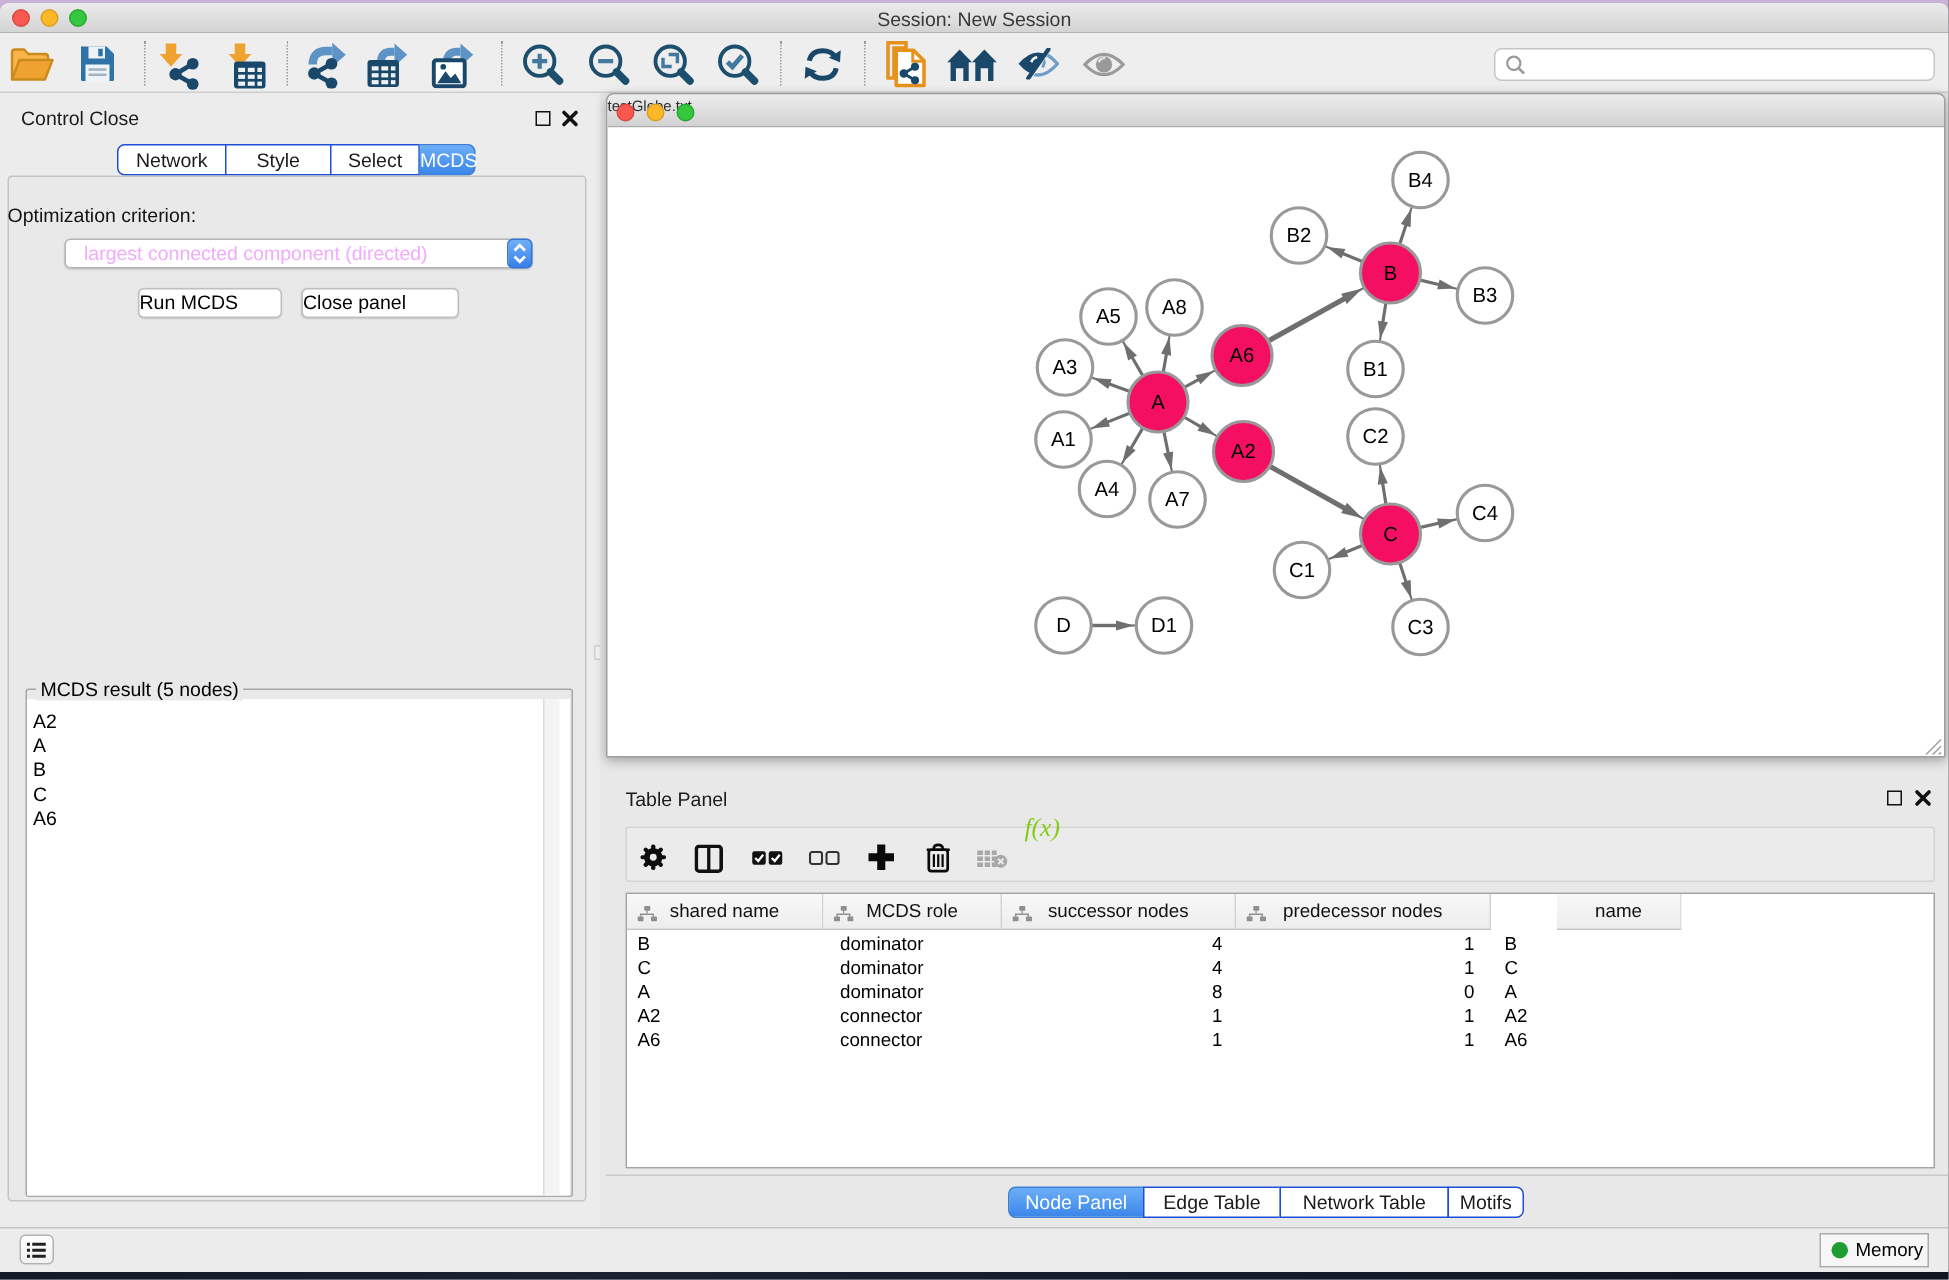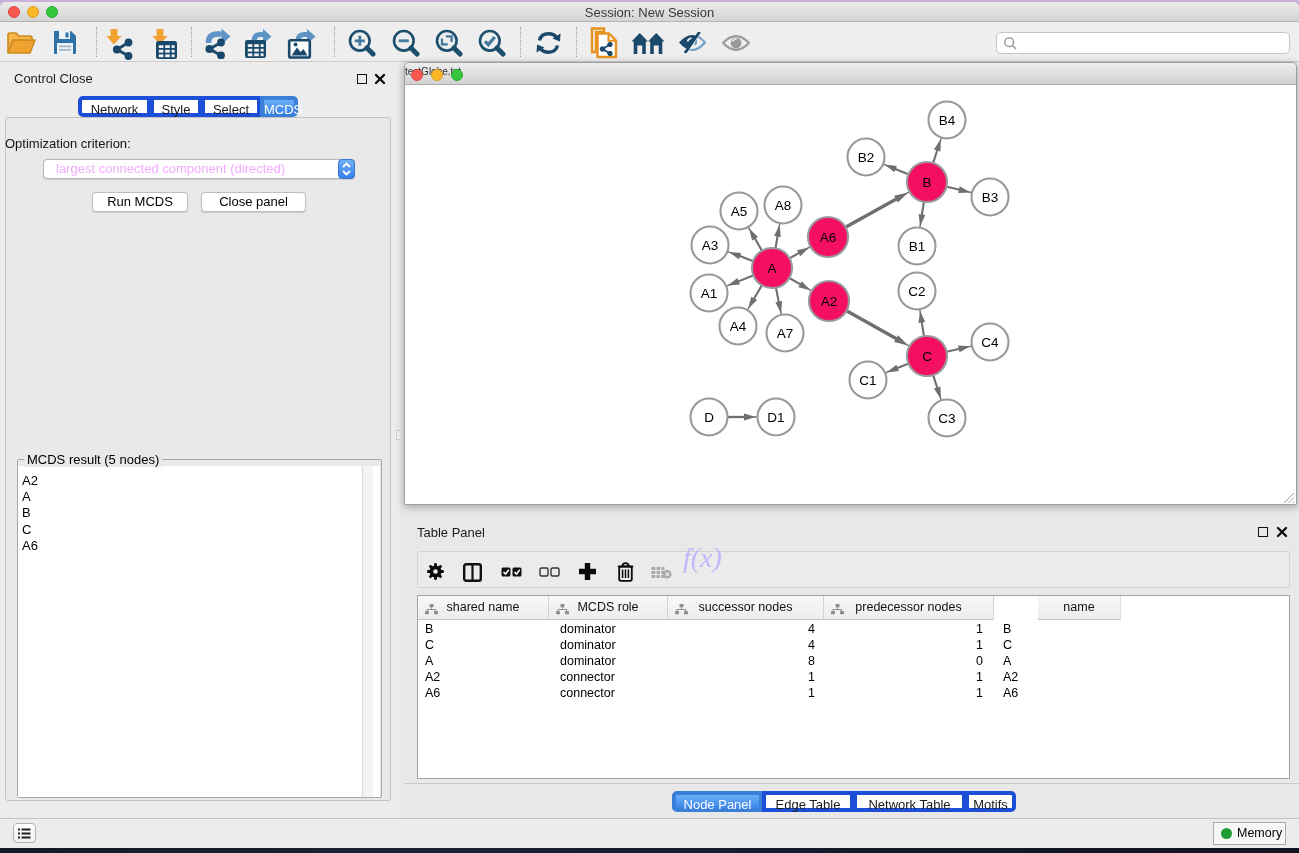--- a/index.html
+++ b/index.html
@@ -3,25 +3,25 @@
 <meta charset="utf-8">
 <style>
 *{margin:0;padding:0;box-sizing:border-box}
 html,body{width:1299px;height:853px;overflow:hidden}
 body{font-family:"Liberation Sans",sans-serif;background:#151a29;position:relative;-webkit-font-smoothing:antialiased}
 .abs{position:absolute}
 .tl{position:absolute;width:12px;height:12px;border-radius:50%}
 .sep{position:absolute;top:27px;height:30px;width:0;border-left:1px dotted #9b9b9b}
 .icon{position:absolute}
 .sqbtn{position:absolute;width:10px;height:10px;border:1.6px solid #111}
-.tabrow span{display:inline-block;vertical-align:top;height:21px;line-height:19px;font-size:13px;text-align:center;background:#fff;border:4px solid #1d4ed8;margin-left:-1px;color:#1a1a1a}
+.tabrow span{display:inline-block;vertical-align:top;height:21px;line-height:19px;font-size:13px;text-align:center;background:#fff;border:1px solid #1d4ed8;margin-left:-1px;color:#1a1a1a}
 .tabrow span.first{border-radius:5px 0 0 5px;margin-left:0}
 .tabrow span.last{border-radius:0 5px 5px 0}
 .tabrow span.sel{background:linear-gradient(180deg,#6caef7 0%,#3b86ea 100%);border-color:#3a7fd8;color:#fff}
-.btn{position:absolute;height:20px;background:#fff;border:1px solid #bfbfbf;border-radius:4px;font-size:13px;line-height:18px;text-align:center;color:#000;box-shadow:0 0.5px 1px rgba(0,0,0,.15)}
+.btn{position:absolute;height:20px;background:#fff;border:1px solid #bfbfbf;border-radius:4px;font-size:13px;line-height:18px;text-align:left;color:#000;box-shadow:0 0.5px 1px rgba(0,0,0,.15)}
 .hdrcell{position:absolute;top:0;height:24px;background:linear-gradient(180deg,#f8f8f8,#ededed);border-right:1px solid #d2d2d2;border-bottom:1px solid #c3c3c3;font-size:12.5px;color:#111;text-align:center;line-height:23px}
 .trow{position:absolute;font-size:12.5px;color:#000;height:16px;line-height:16px}
 </style>
 </head>
 <body>
 
 <div class="abs" style="left:0;top:0;width:1299px;height:8px;background:#c9b1d8"></div>
 <div class="abs" style="left:0;top:846px;width:1299px;height:7px;background:linear-gradient(90deg,#141927 0%,#1c2133 30%,#151b2c 60%,#10141f 100%)"></div>
 
 <div class="abs" style="left:0;top:2px;width:1299px;height:846px;background:#ececec;border-radius:6px 6px 0 0"></div>
@@ -201,21 +201,21 @@
 <path d="M9.5 9.5 L13 13" stroke="#9a9a9a" stroke-width="1.7"></path>
 </svg>
 
 <div class="abs" style="left:0;top:62px;width:400px;height:756px;background:#ececec"></div>
 <div class="abs" style="left:14px;top:71px;font-size:13px;color:#1c1c1c">Control Close</div>
 <div class="sqbtn" style="left:357px;top:74px"></div>
 <svg class="icon" style="left:374px;top:73px" width="12" height="12" viewBox="0 0 12 12">
 <path d="M2 2 L10 10 M10 2 L2 10" stroke="#111" stroke-width="2.4" stroke-linecap="round"></path>
 </svg>
 <div class="tabrow abs" style="left:78px;top:96px;white-space:nowrap">
-<span class="first" style="width:73px">Network</span><span style="width:52px">Style</span><span style="width:60px">Select</span><span class="sel last" style="width:38px">MCDS</span>
+<span class="first" style="width:73px">Network</span><span style="width:71px">Style</span><span style="width:60px">Select</span><span class="sel last" style="width:38px">MCDS</span>
 </div>
 <div class="abs" style="left:5px;top:117px;width:386px;height:684px;background:#e9e9e9;border:1px solid #c3c3c3;border-radius:3px"></div>
 <div class="abs" style="left:5px;top:136px;width:386px;height:16px;text-align:left;font-size:13px;color:#141414">Optimization criterion:</div>
 <div class="abs" style="left:43px;top:159px;width:312px;height:20px;background:#fff;border:1px solid #b5b5b5;border-radius:4px;box-shadow:0 0.5px 1px rgba(0,0,0,.12)"></div>
 <div class="abs" style="left:56px;top:161px;font-size:13px;color:#f0abfc">largest connected component (directed)</div>
 <div class="abs" style="left:338px;top:159px;width:17px;height:20px;background:linear-gradient(180deg,#70b0f7,#3680e8);border:1px solid #3377d8;border-radius:4px"></div>
 <svg class="icon" style="left:340px;top:162px" width="13" height="14" viewBox="0 0 13 14">
 <path d="M3 5 L6.5 1.5 L10 5" fill="none" stroke="#fff" stroke-width="1.8"></path>
 <path d="M3 9 L6.5 12.5 L10 9" fill="none" stroke="#fff" stroke-width="1.8"></path>
 </svg>
@@ -396,21 +396,21 @@
       <rect x="0.5" y="5" width="13" height="3"></rect>
       <rect x="0.5" y="9" width="13" height="3"></rect>
 </g>
 <g fill="#ebebeb">
       <path d="M4.3 0 L5.5 0 L5.5 13 L4.3 13 Z M9 0 L10.2 0 L10.2 13 L9 13 Z"></path>
     </g>
 <circle cx="16.2" cy="8.2" r="4.3" fill="#a8a8a8"></circle>
 <path d="M14.4 6.4 L18 10 M18 6.4 L14.4 10" stroke="#ebebeb" stroke-width="1.3"></path>
 </svg>
 
-<div class="abs" style="left:683px;top:542px;font-family:'Liberation Serif',serif;font-style:italic;font-size:28px;color:#c4b5fd">f(x)</div>
+<div class="abs" style="left:683px;top:542px;font-family:'Liberation Serif',serif;font-style:italic;font-size:17px;color:#84cc16">f(x)</div>
 
 <div class="abs" style="left:417px;top:595px;width:873px;height:184px;background:#fff;border:1px solid #a3a3a3"></div>
 <div class="hdrcell" style="top:596px;left:418px;width:131px">shared name</div>
 <div class="hdrcell" style="top:596px;left:549px;width:119px">MCDS role</div>
 <div class="hdrcell" style="top:596px;left:668px;width:156px">successor nodes</div>
 <div class="hdrcell" style="top:596px;left:824px;width:170px">predecessor nodes</div>
 <div class="hdrcell" style="top:596px;left:1038px;width:83px;border-right-color:#e0e0e0">name</div>
 <svg class="icon" style="left:425px;top:604px" width="13" height="11" viewBox="0 0 13 11">
     <g fill="#8f8f8f">
       <rect x="4.5" y="0" width="4" height="3.2" rx="0.5"></rect>

